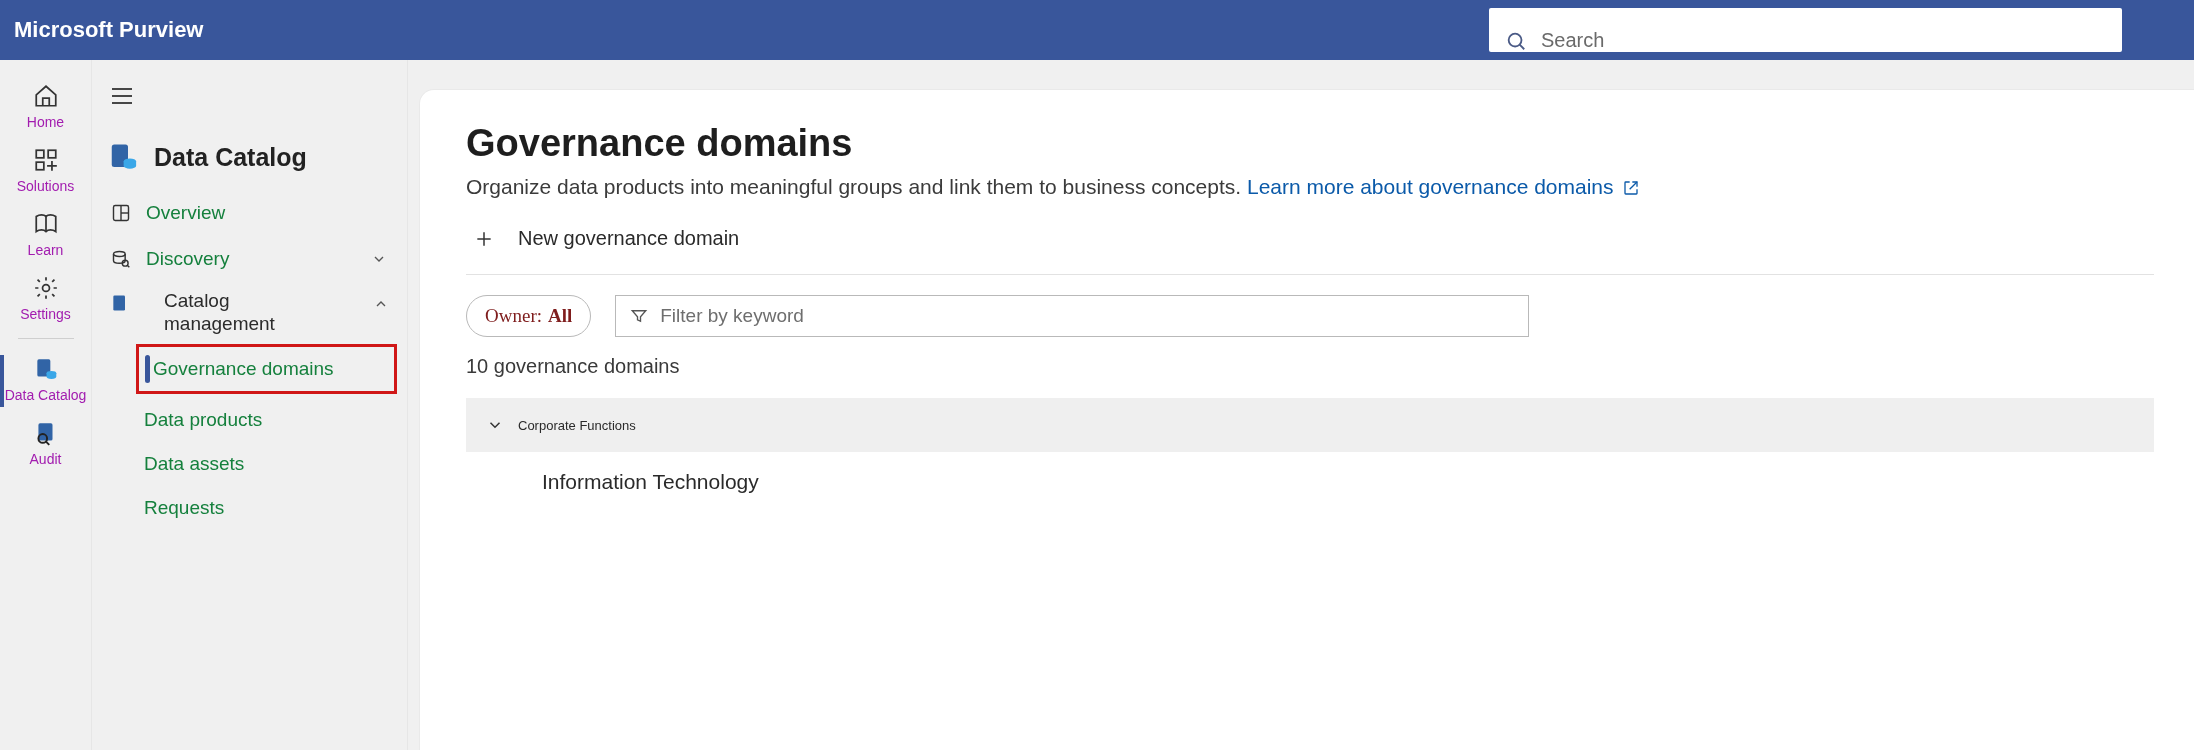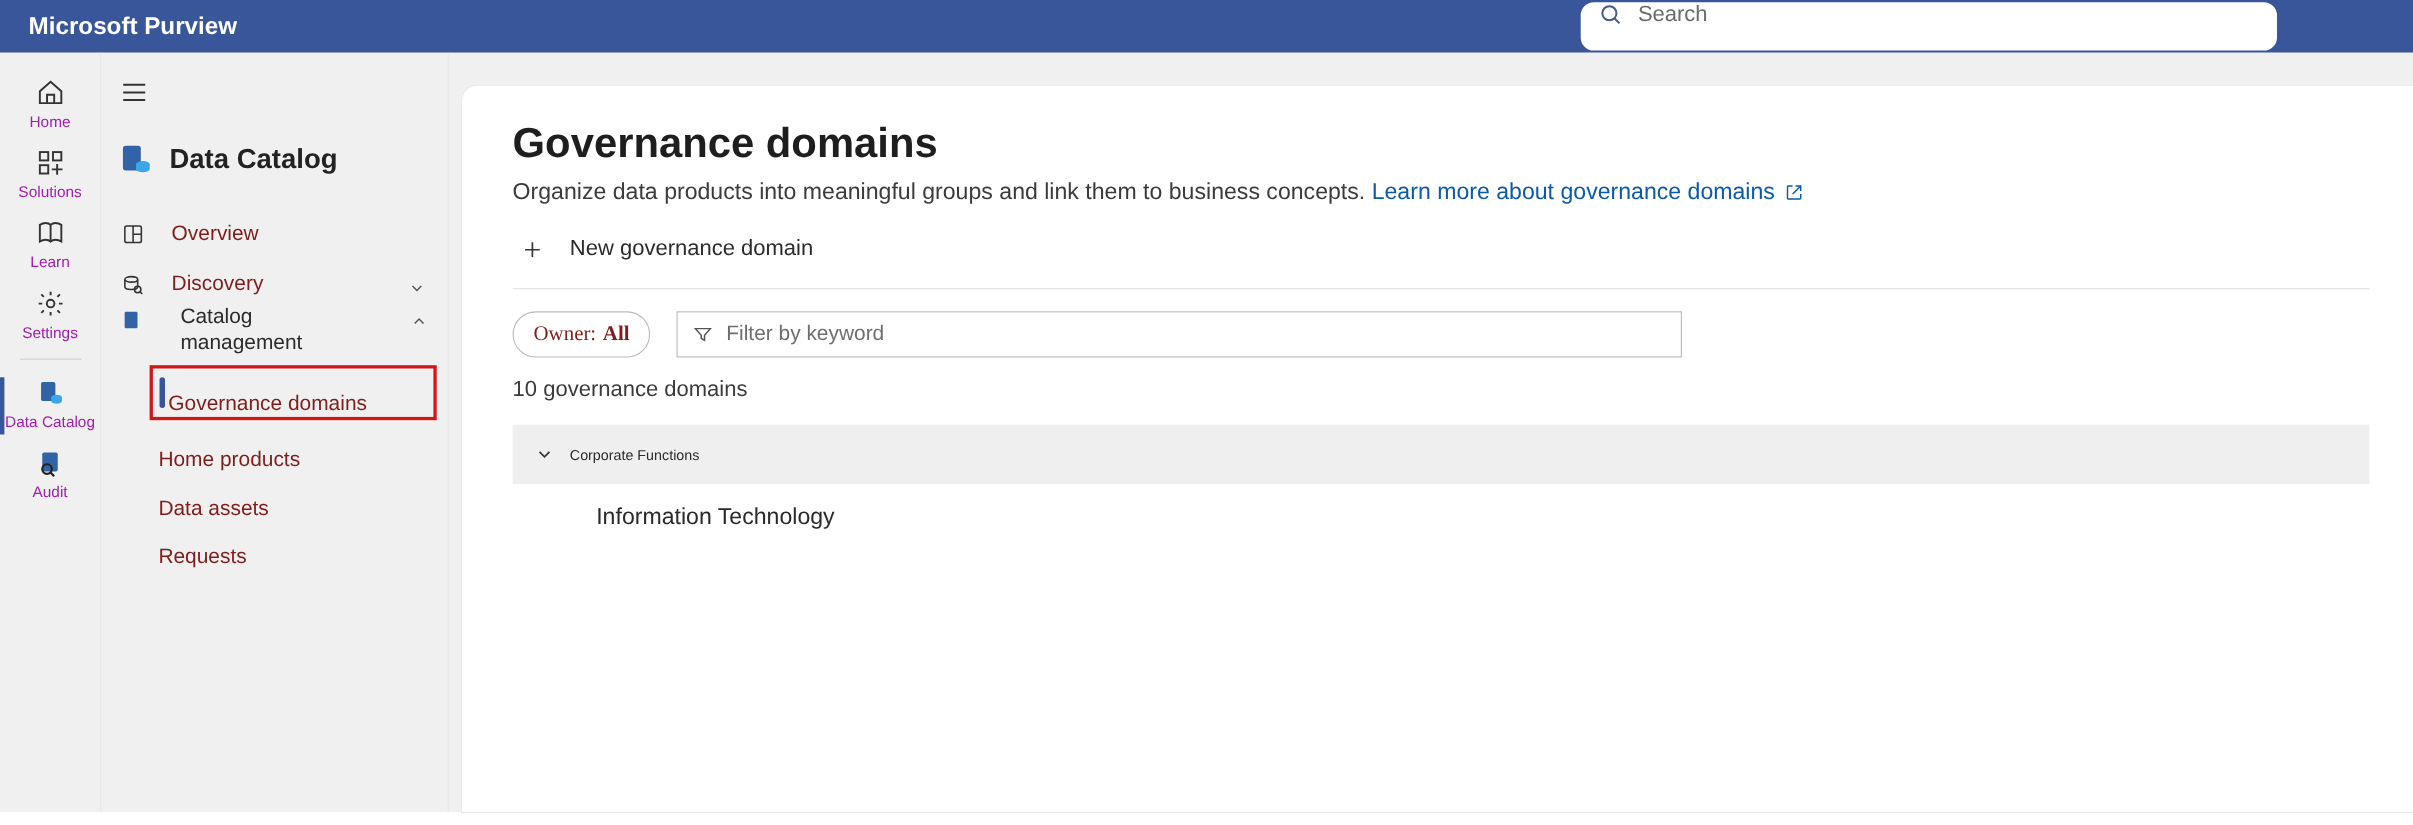--- a/index.html
+++ b/index.html
@@ -1,27 +1,27 @@
 <!DOCTYPE html>
 <html><head>
 <meta charset="utf-8">
 <style>
   * { box-sizing: border-box; margin: 0; padding: 0; }
   html, body { width: 2194px; height: 750px; font-family: "Segoe UI", Arial, sans-serif; overflow: hidden; background:#fff; }
 
   
   .banner {
-    display: flex; align-items: center; height: 48px;
-    background: #39569b; color: #fff; padding: 0 26px;
+    display: flex; align-items: center; height: 60px;
+    background: #39569b; color: #fff; padding: 0 14px;
   }
   .banner .brand { font-size: 22px; font-weight: 600; flex: 0 0 auto; }
   .banner .spacer { flex: 1 1 auto; }
   .banner .search-wrap {
-    flex: 0 0 633px; height: 44px; background: #fff; border-radius: 12px;
-    display: flex; align-items: flex-start; padding: 0 16px; margin-right: 98px;
+    flex: 0 0 633px; height: 44px; background: #fff; border-radius: 2px;
+    display: flex; align-items: flex-end; padding: 0 16px; margin-right: 58px;
   }
   .banner .search-wrap svg { flex: 0 0 auto; }
   .banner .search-wrap input {
     border: none; outline: none; font-size: 20px; color: #555;
     margin-left: 14px; width: 100%; background: transparent;
   }
   .banner .search-wrap input::placeholder { color: #6a6a6a; }
 
   
   .shell { display: flex; height: calc(750px - 60px); background: #f0f0f0; }
@@ -45,22 +45,22 @@
   
   .sidebar {
     width: 316px; background: #f0f0f0; border-right: 1px solid #e6e6e6;
     padding: 14px 10px 0 10px;
   }
   .hamburger { width: 44px; height: 44px; display:flex; align-items:center; justify-content:center; cursor:pointer; margin-bottom: 20px; margin-left: -2px;}
   .side-title-row { display:flex; align-items:center; gap: 16px; padding: 4px 4px 18px 6px;}
   .side-title { font-size: 25px; font-weight: 600; color:#222; }
   .nav-list { display:flex; flex-direction:column; }
   .nav-item {
-    display:flex; align-items:flex-end; gap:24px; height:46px; padding: 0 8px 0 8px;
-    font-size: 19px; color:#7f1d1d; cursor:pointer; border-radius:2px;
+    display:flex; align-items:center; gap:14px; height:46px; padding: 0 8px 0 8px;
+    font-size: 19px; color:#15803d; cursor:pointer; border-radius:2px;
   }
   .nav-item .ic { width:22px; height:22px; display:flex; align-items:center; justify-content:center; flex:0 0 22px;}
   .nav-item .txt { flex: 1 1 auto; }
   .nav-item .chev { flex:0 0 18px; }
   .nav-group-label { display:flex; align-items:flex-start; gap:14px; padding: 8px 8px 6px 8px; cursor:pointer;}
   .nav-group-label .txtwrap { display:flex; flex-direction:column; line-height:1.2; font-size:19px; color:#2b2b2b;margin-left:20px;}
   .nav-sub { padding-left: 34px; }
   .nav-sub .nav-item { height:44px; font-size:19px; }
   .highlight-box {
     border: 3px solid #d01717; padding: 0 6px; margin: 2px 0 4px 0;
@@ -258,21 +258,21 @@
         </span>
       </div>
 
       <div class="nav-sub">
         <div class="highlight-box">
           <div class="nav-item active">
             <span class="txt">Governance domains</span>
           </div>
         </div>
         <div class="nav-item">
-          <span class="txt">Home products</span>
+          <span class="txt">Data products</span>
         </div>
         <div class="nav-item">
           <span class="txt">Data assets</span>
         </div>
         <div class="nav-item">
           <span class="txt">Requests</span>
         </div>
       </div>
     </div>
   </div>

